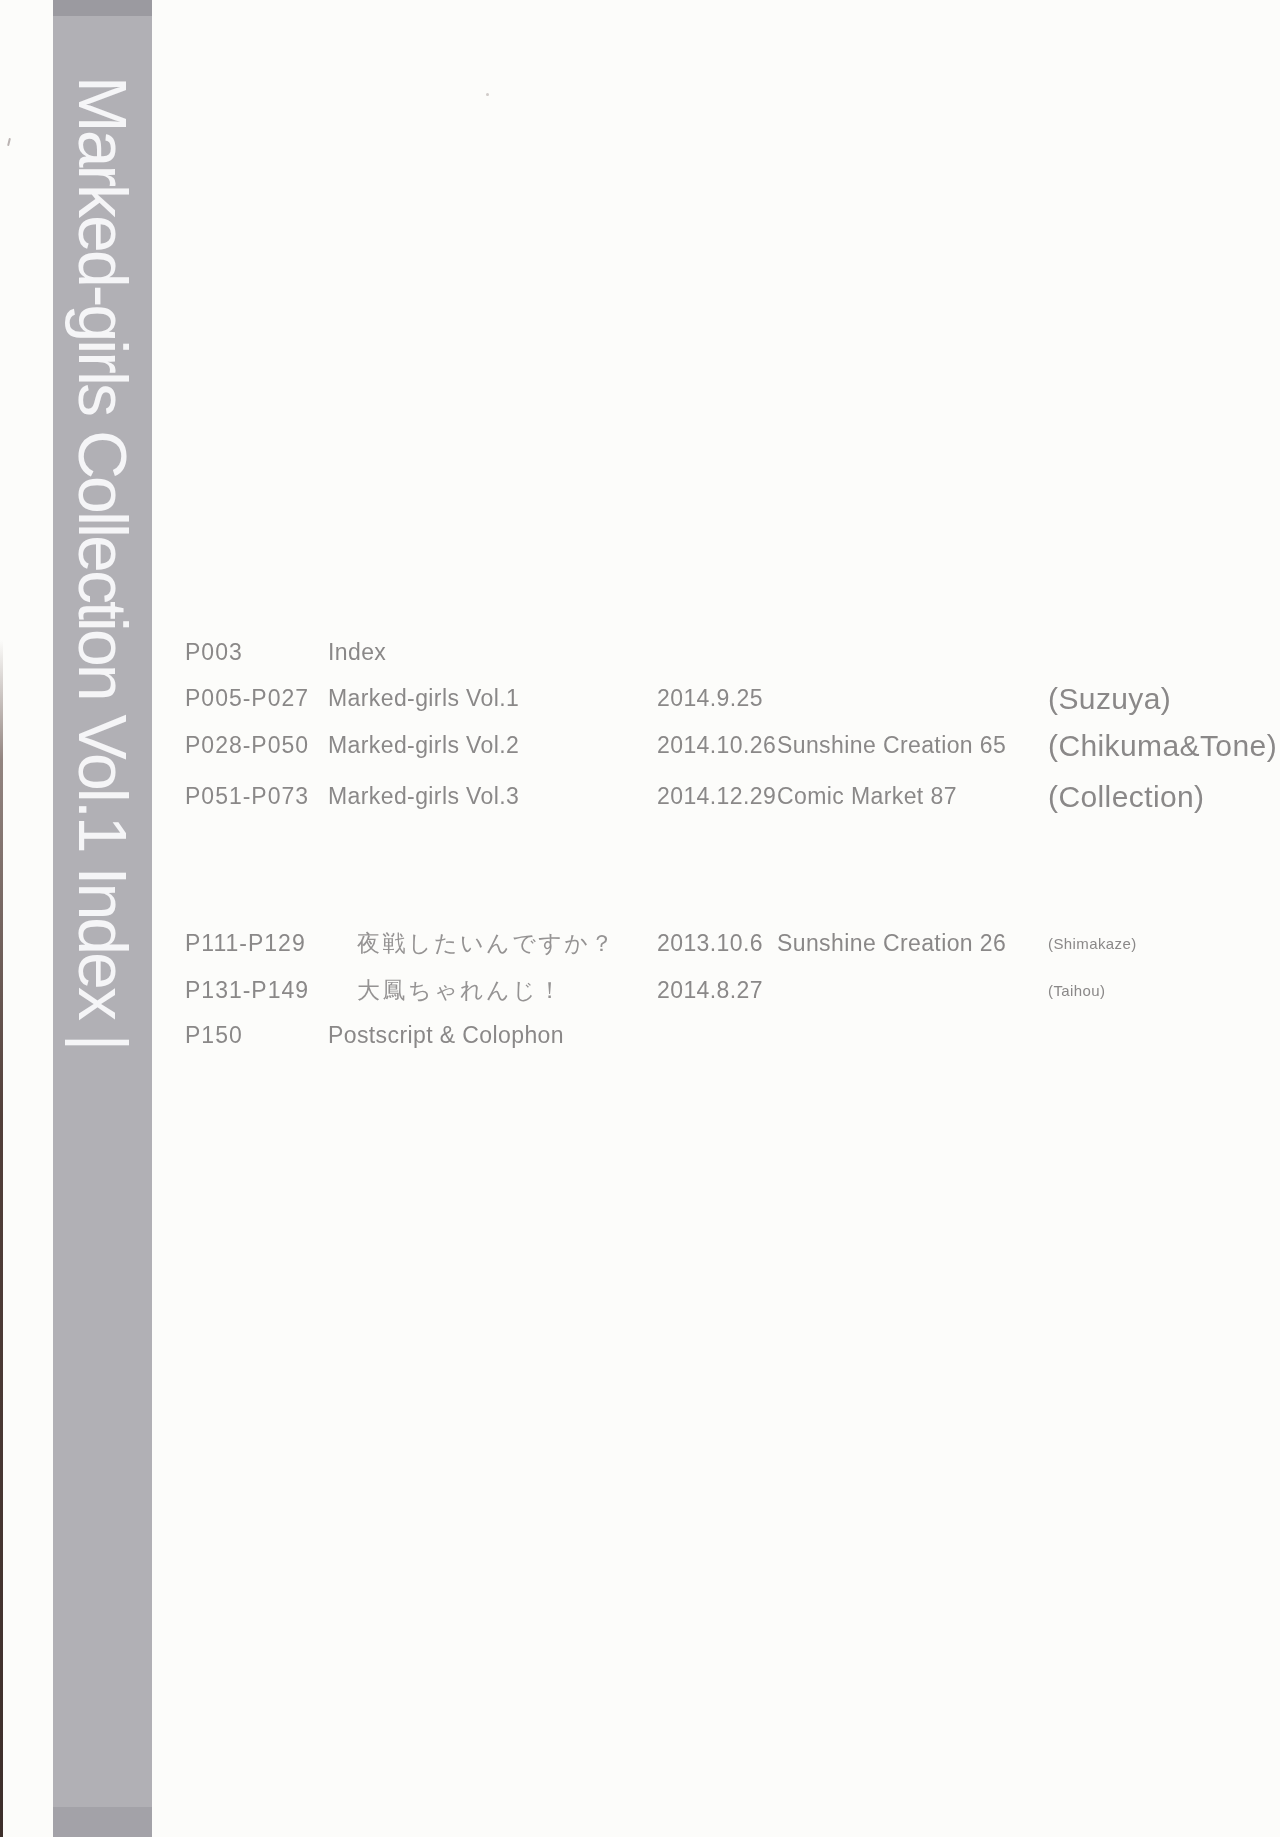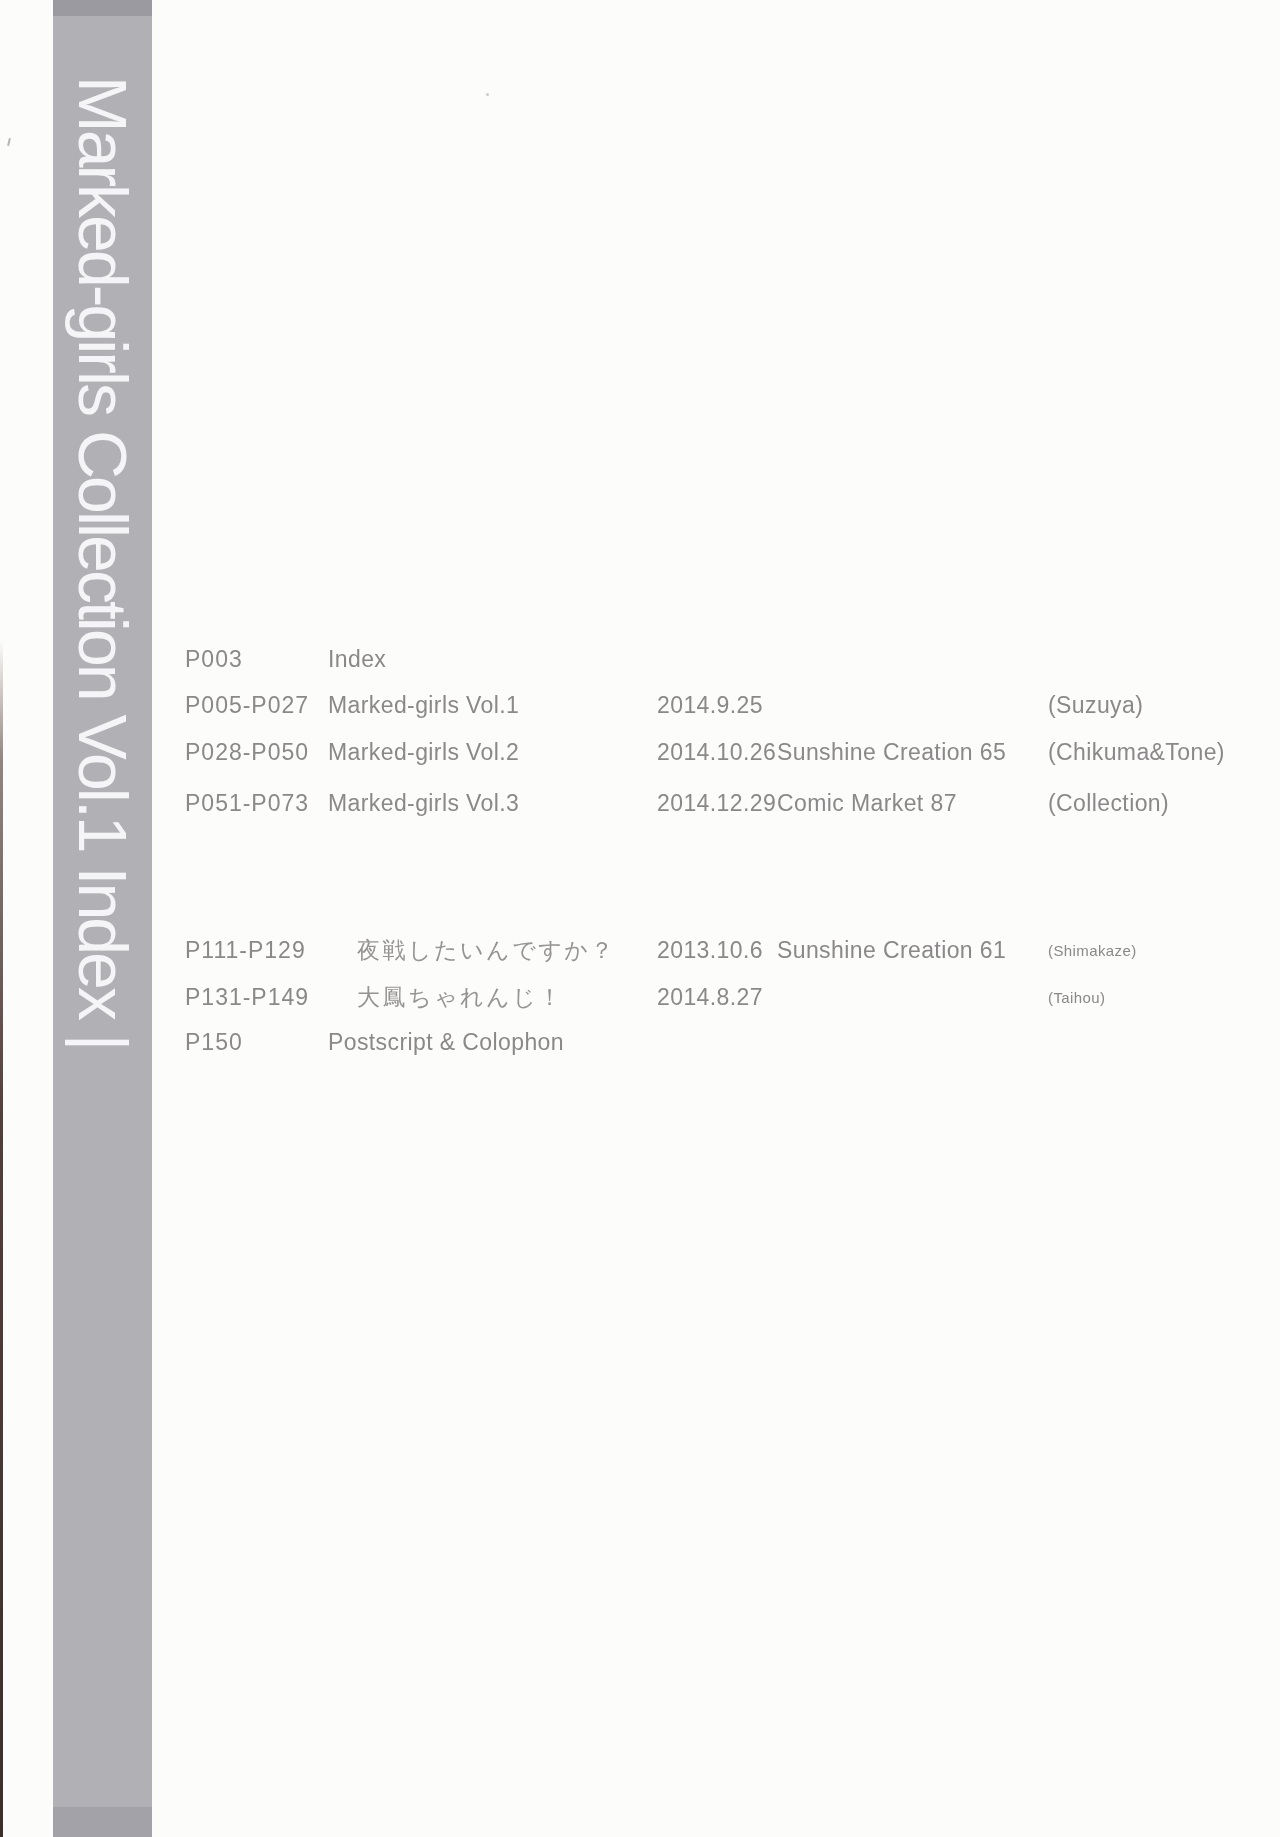--- a/index.html
+++ b/index.html
@@ -32,36 +32,36 @@
     text-orientation:mixed;
     line-height:99px;
     font-size:68px;
     letter-spacing:-3px;
     color:#f5f5f7;
     white-space:nowrap;
     font-weight:400;
   }
 
   
-  #index-table{position:absolute;left:0;top:15px;width:1280px;height:1367px;}
+  #index-table{position:absolute;left:0;top:8px;width:1280px;height:1367px;}
   .row{position:absolute;left:0;width:1280px;height:31px;}
   .cell{
     position:absolute;top:0;
     white-space:nowrap;
     font-size:23px;
     line-height:31px;
     color:#8a8888;
     letter-spacing:0.4px;
   }
   .c-pages{left:185px;letter-spacing:1px;}
   .c-title{left:328px;}
   .c-title.jp{letter-spacing:2.5px;color:#959393;margin-left:29px;}
   .c-date{left:657px;}
   .c-event{left:777px;text-align:center;}
-  .c-char{left:1048px;font-size:23px;}
+  .c-char{left:1048px;font-size:30px;}
   .row.name-sm .c-char{font-size:15px;}
 
   
   #left-edge-line{
     position:absolute;left:0;top:640px;width:3px;height:1197px;
     background:linear-gradient(to bottom,
       rgba(80,50,40,0) 0%,
       rgba(60,35,28,0.55) 10%,
       rgba(52,30,24,0.85) 40%,
       rgba(40,24,20,0.9) 100%);
@@ -116,21 +116,21 @@
       <span class="cell c-event">Comic Market 87</span>
       <span class="cell c-char">(Collection)</span>
     </div>
 
 
 
     <div class="row name-sm" style="top:920px">
       <span class="cell c-pages">P111-P129</span>
       <span class="cell c-title jp">夜戦したいんですか？</span>
       <span class="cell c-date">2013.10.6</span>
-      <span class="cell c-event">Sunshine Creation 61</span>
+      <span class="cell c-event">Sunshine Creation 26</span>
       <span class="cell c-char">(Shimakaze)</span>
     </div>
 
     <div class="row name-sm" style="top:967px">
       <span class="cell c-pages">P131-P149</span>
       <span class="cell c-title jp">大鳳ちゃれんじ！</span>
       <span class="cell c-date">2014.8.27</span>
       <span class="cell c-char">(Taihou)</span>
     </div>
 

